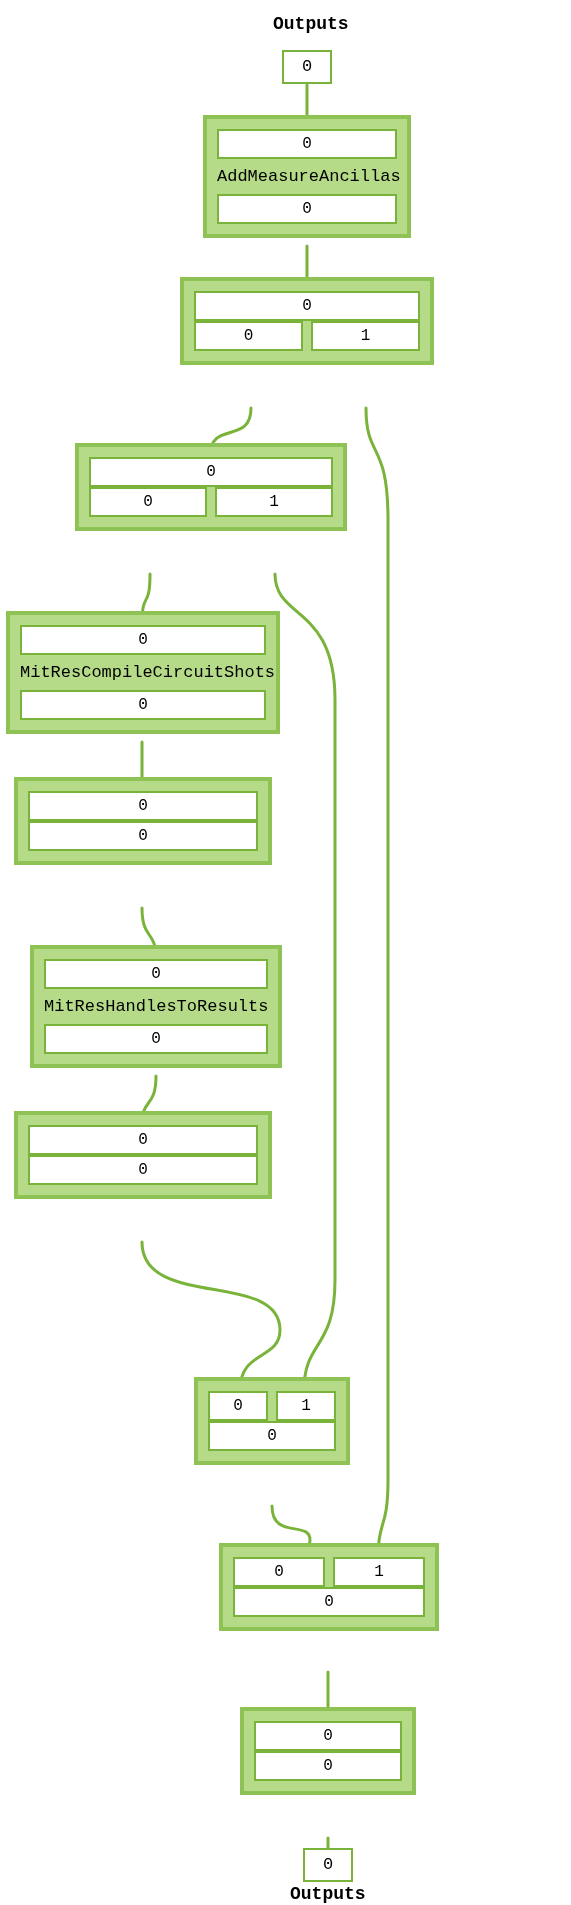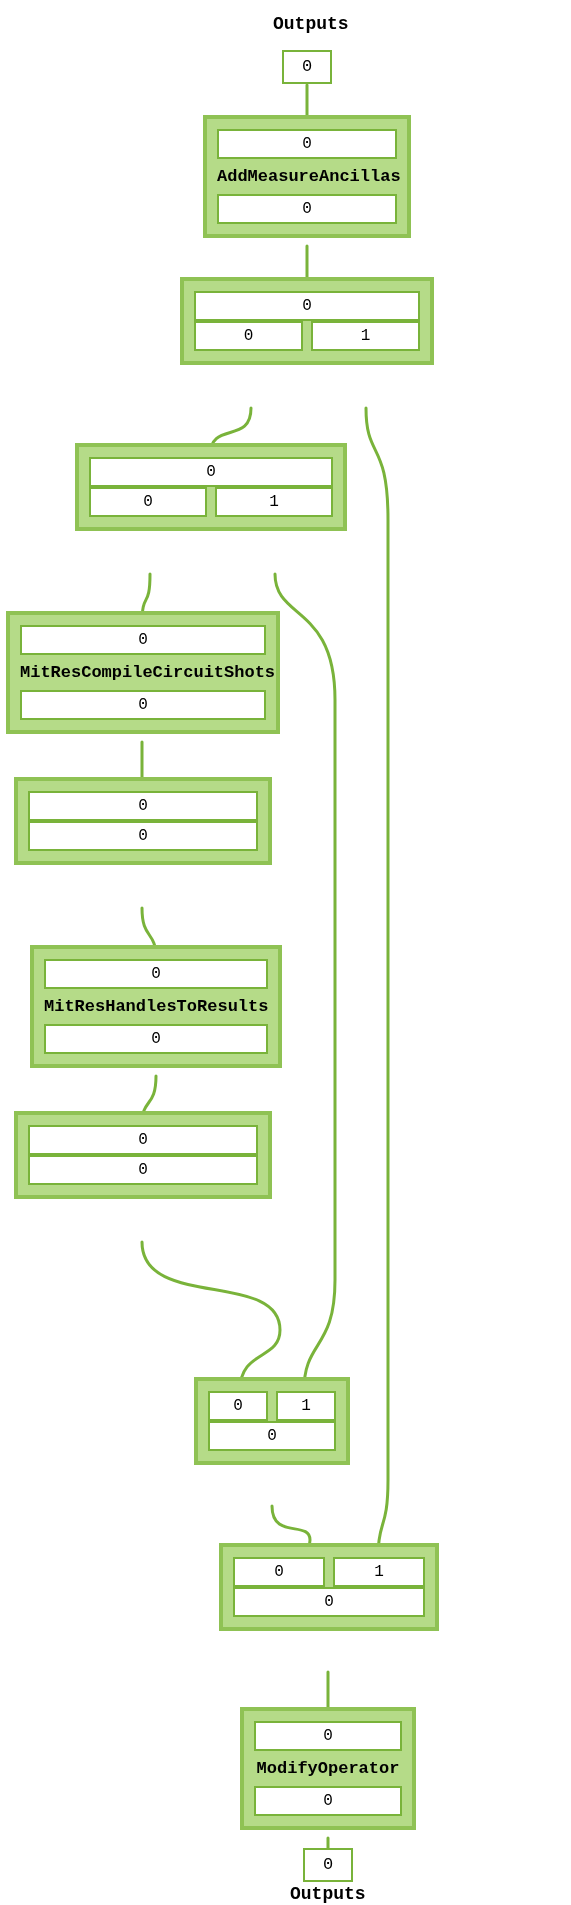--- a/index.html
+++ b/index.html
@@ -42,21 +42,21 @@
   }
   .node {
     position: absolute;
     background: #b5db88;
     border: 4px solid #8fc254;
     padding: 10px 10px;
   }
   .node .title {
     text-align: center;
     font-size: 17px;
-    font-weight: bold;
+    font-weight: normal;
     color: #000;
     padding: 8px 0 8px 0;
   }
   .ports-row {
     display: flex;
     gap: 8px;
     justify-content: stretch;
   }
   .port {
     flex: 1;
@@ -203,20 +203,19 @@
   </div>
   <div class="ports-row">
     <div class="port">0</div>
   </div>
 </div>
 
 <div class="node" style="left:240px; top:1707px; width:176px;">
   <div class="ports-row">
     <div class="port">0</div>
   </div>
-  <div class="title">ModifyOperator</div>
   <div class="ports-row">
     <div class="port">0</div>
   </div>
 </div>
 
 <div class="io-port" style="left:303px; top:1848px;">0</div>
 <div class="label-header" style="left:290px; top:1884px;">Outputs</div>
 
 </body></html>

